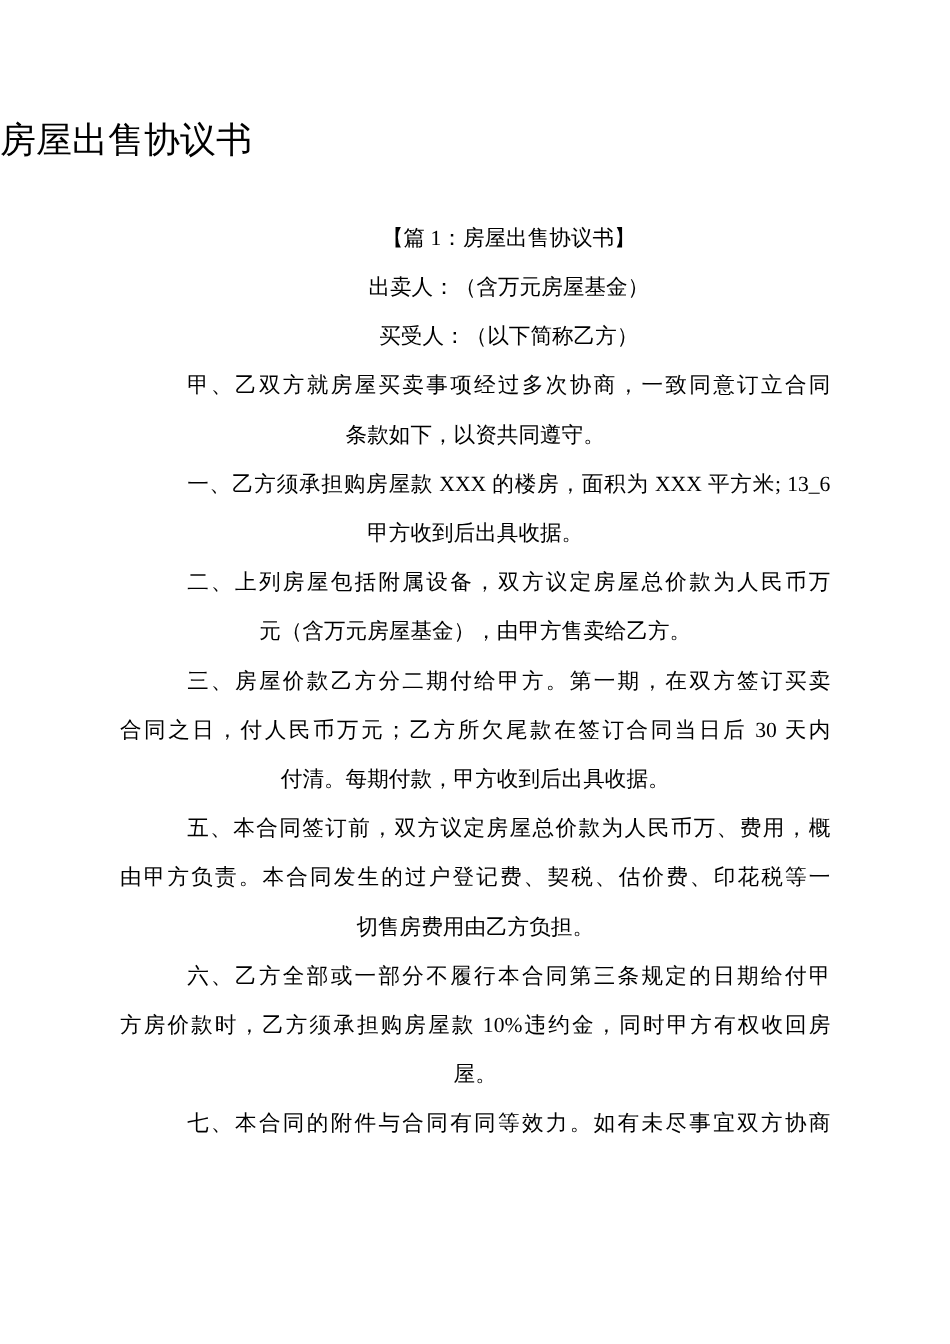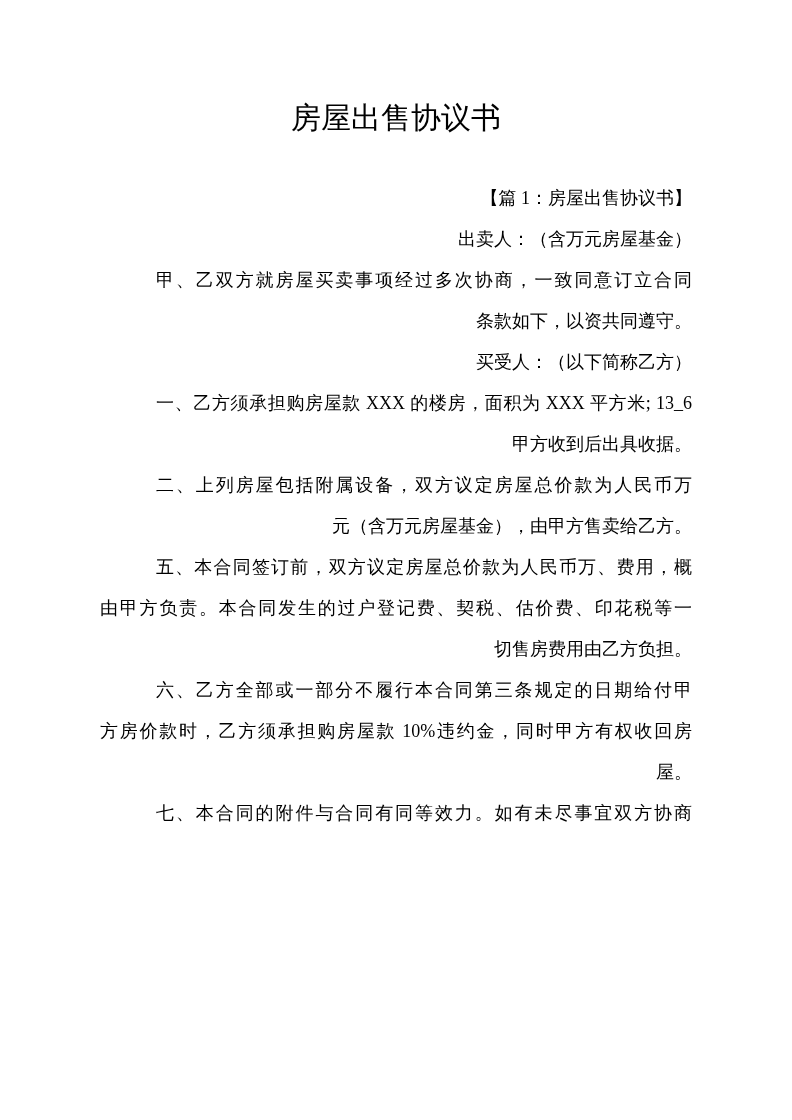--- a/index.html
+++ b/index.html
@@ -13,39 +13,38 @@
     height: 1120px;
     margin: 0;
     background: #ffffff;
     box-sizing: border-box;
     padding-top: 98px;
     overflow: hidden;
     font-family: "Liberation Serif", "DejaVu Serif", serif;
     color: #000000;
   }
   .doc-title {
-    text-align: center;
     font-size: 30px;
     line-height: 40px;
     font-weight: normal;
     letter-spacing: 0;
     margin: 0;
   }
   .doc-body {
     margin: 40px 100px 0 100px;
   }
   .paragraph {
     margin: 0;
     padding: 0;
   }
   .para-line {
     font-size: 18px;
     height: 41px;
     line-height: 41px;
-    text-align: right;
+    text-align: center;
     white-space: normal;
     overflow: visible;
   }
   .para-line.first {
     text-indent: 56px;
   }
   .para-line.fill {
     text-align: justify;
     text-align-last: justify;
     text-justify: inter-character;
@@ -57,33 +56,38 @@
 <div class="page">
   <div class="doc-title">房屋出售协议书</div>
   <div class="doc-body">
       <div class="paragraph">
         <div class="para-line first">【篇 1：房屋出售协议书】</div>
       </div>
       <div class="paragraph">
         <div class="para-line first">出卖人：（含万元房屋基金）</div>
       </div>
       <div class="paragraph">
+        <div class="para-line first">买受人：（以下简称乙方）</div>
+      </div>
+      <div class="paragraph">
         <div class="para-line first fill">甲、乙双方就房屋买卖事项经过多次协商，一致同意订立合同</div>
         <div class="para-line">条款如下，以资共同遵守。</div>
-      </div>
-      <div class="paragraph">
-        <div class="para-line first">买受人：（以下简称乙方）</div>
       </div>
       <div class="paragraph">
         <div class="para-line first fill">一、乙方须承担购房屋款 XXX 的楼房，面积为 XXX 平方米; 13_6</div>
         <div class="para-line">甲方收到后出具收据。</div>
       </div>
       <div class="paragraph">
         <div class="para-line first fill">二、上列房屋包括附属设备，双方议定房屋总价款为人民币万</div>
         <div class="para-line">元（含万元房屋基金），由甲方售卖给乙方。</div>
+      </div>
+      <div class="paragraph">
+        <div class="para-line first fill">三、房屋价款乙方分二期付给甲方。第一期，在双方签订买卖</div>
+        <div class="para-line fill">合同之日，付人民币万元；乙方所欠尾款在签订合同当日后 30 天内</div>
+        <div class="para-line">付清。每期付款，甲方收到后出具收据。</div>
       </div>
       <div class="paragraph">
         <div class="para-line first fill">五、本合同签订前，双方议定房屋总价款为人民币万、费用，概</div>
         <div class="para-line fill">由甲方负责。本合同发生的过户登记费、契税、估价费、印花税等一</div>
         <div class="para-line">切售房费用由乙方负担。</div>
       </div>
       <div class="paragraph">
         <div class="para-line first fill">六、乙方全部或一部分不履行本合同第三条规定的日期给付甲</div>
         <div class="para-line fill">方房价款时，乙方须承担购房屋款 10%违约金，同时甲方有权收回房</div>
         <div class="para-line">屋。</div>

